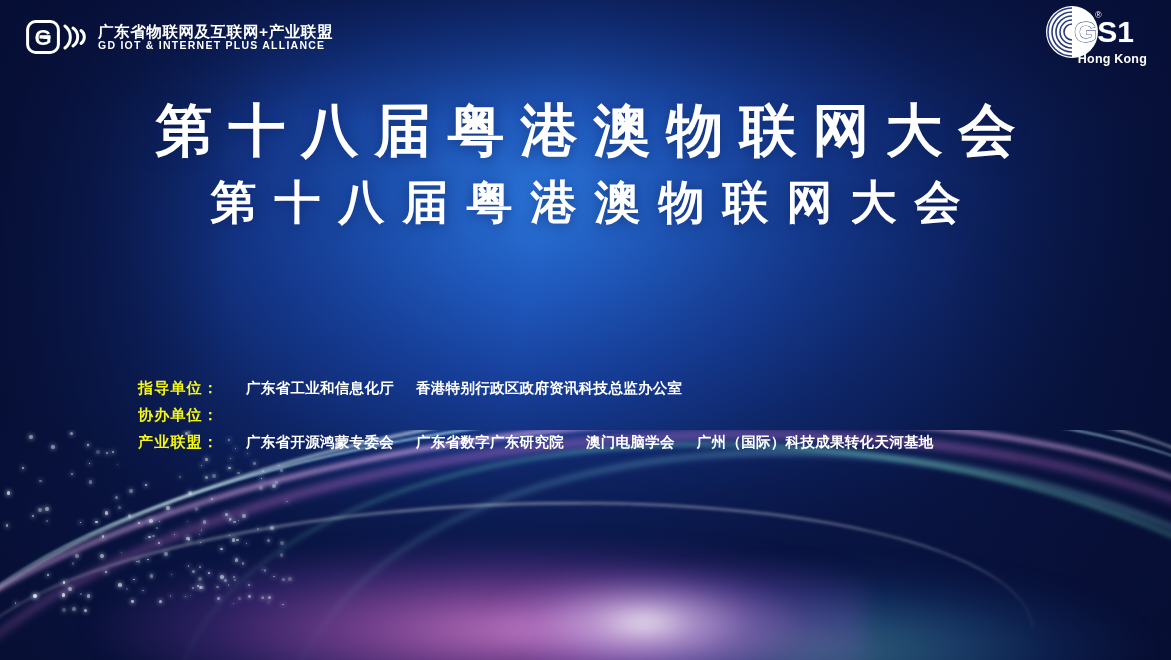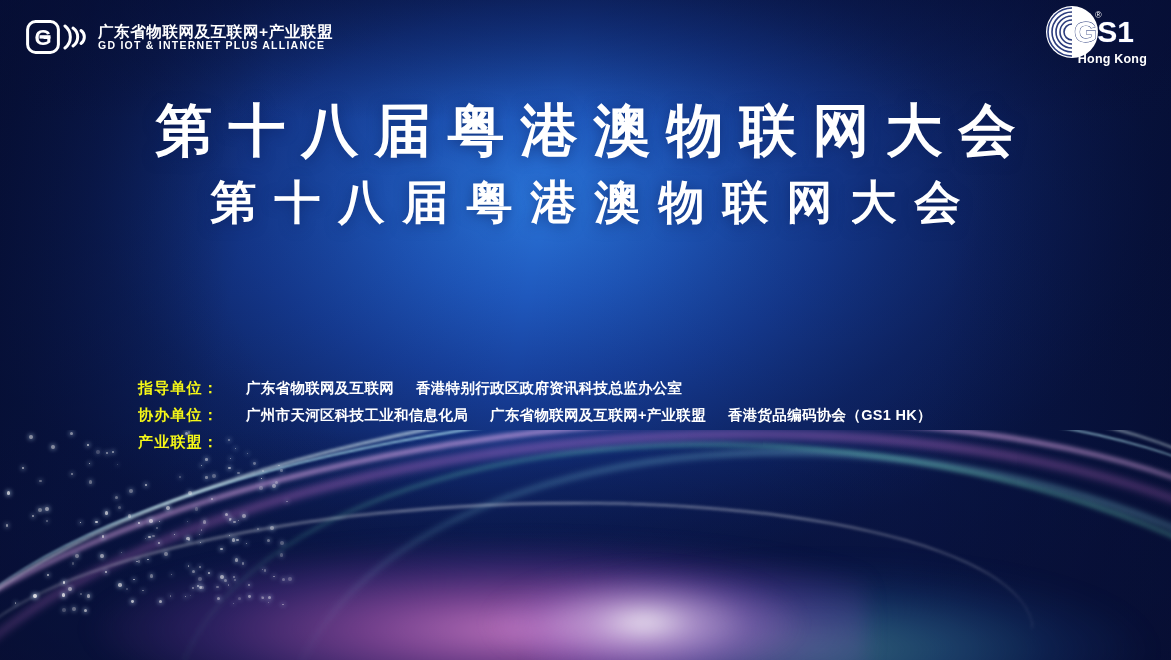--- a/index.html
+++ b/index.html
@@ -355,24 +355,24 @@
   </div>
 
   <div class="title-block">
     <div class="title-line t1">第十八届粤港澳物联网大会</div>
     <div class="title-line t2">第十八届粤港澳物联网大会</div>
   </div>
 
   <div class="orgs" id="orgs">
       <div class="org-row">
         <div class="org-label">指导单位：</div>
-        <div class="org-names"><span>广东省物联网及互联网</span><span class="gap"></span><span>香港特别行政区政府资讯科技总监办公室</span></div>
+        <div class="org-names"><span>广东省工业和信息化厅</span><span class="gap"></span><span>香港特别行政区政府资讯科技总监办公室</span></div>
       </div>
       <div class="org-row">
         <div class="org-label">协办单位：</div>
-        <div class="org-names"><span>广州市天河区科技工业和信息化局</span><span class="gap"></span><span>广东省物联网及互联网+产业联盟</span><span class="gap"></span><span>香港货品编码协会（GS1 HK）</span></div>
       </div>
       <div class="org-row">
         <div class="org-label">产业联盟：</div>
+        <div class="org-names"><span>广东省开源鸿蒙专委会</span><span class="gap"></span><span>广东省数字广东研究院</span><span class="gap"></span><span>澳门电脑学会</span><span class="gap"></span><span>广州（国际）科技成果转化天河基地</span></div>
       </div>
     </div>
 
 </div>
 
 </body></html>

